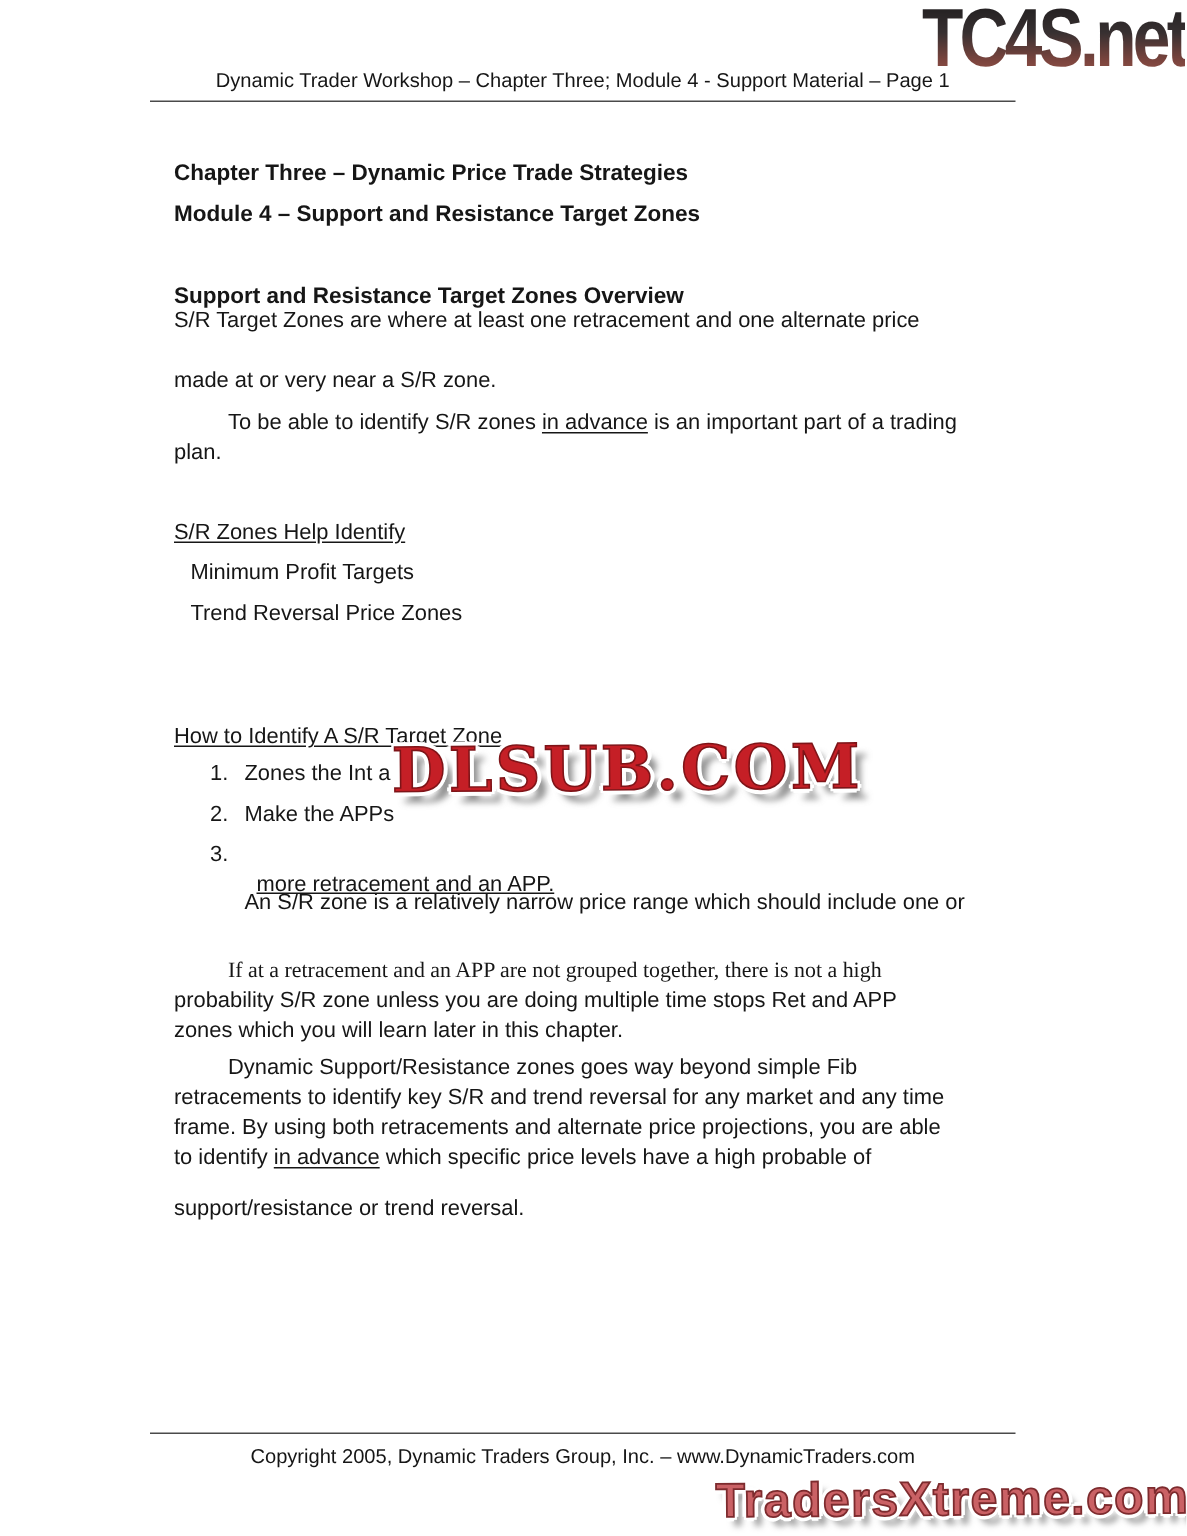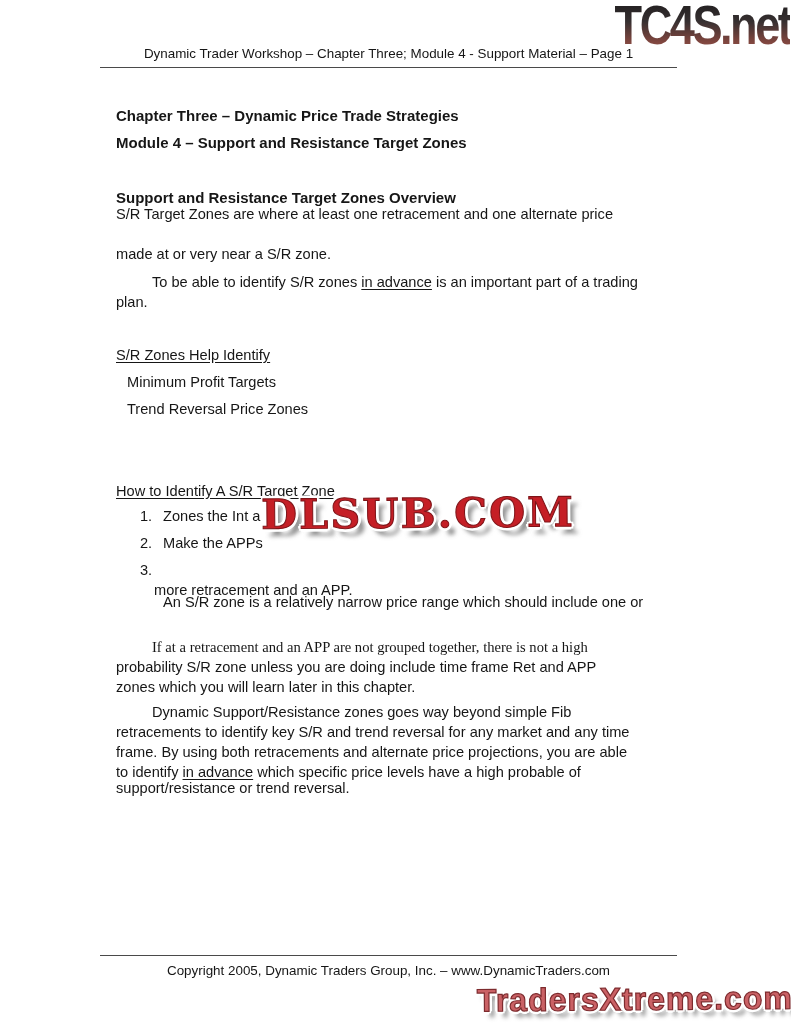--- a/index.html
+++ b/index.html
@@ -106,33 +106,33 @@
   <div class="ln u" style="top:481px; left:116px;">How to Identify A S/R Target Zone</div>
 
   <div class="ln" style="top:506px; left:140px;">1.</div>
   <div class="ln" style="top:506px; left:163px;">Zones the Int a</div>
 
   <div class="ln" style="top:533px; left:140px;">2.</div>
   <div class="ln" style="top:533px; left:163px;">Make the APPs</div>
 
   <div class="ln" style="top:560px; left:140px;">3.</div>
   <div class="ln" style="top:560px; left:163px;margin-top:32px;">An S/R zone is a relatively narrow price range which should include one or</div>
-  <div class="ln" style="top:580px; left:154px;">more retracement and an APP.</div>
+  <div class="ln" style="top:580px; left:171px;text-decoration:underline;">more retracement and an APP.</div>
 
   <div class="ln" style="top:637px; left:152px;font-family:Liberation Serif, serif;">If at a retracement and an APP are not grouped together, there is not a high</div>
-  <div class="ln" style="top:657px; left:116px;">probability S/R zone unless you are doing include time frame Ret and APP</div>
+  <div class="ln" style="top:657px; left:116px;">probability S/R zone unless you are doing multiple time stops Ret and APP</div>
   <div class="ln" style="top:677px; left:116px;">zones which you will learn later in this chapter.</div>
 
   <div class="ln" style="top:702px; left:152px;">Dynamic Support/Resistance zones goes way beyond simple Fib</div>
   <div class="ln" style="top:722px; left:116px;">retracements to identify key S/R and trend reversal for any market and any time</div>
   <div class="ln" style="top:762px; left:116px;">
     <span>to identify </span><span class="u">in advance</span><span> which specific price levels have a high probable of</span>
   </div>
   <div class="ln" style="top:742px; left:116px;">frame. By using both retracements and alternate price projections, you are able</div>
-  <div class="ln" style="top:778px; left:116px;">support/resistance or trend reversal.</div>
+  <div class="ln" style="top:796px; left:116px;">support/resistance or trend reversal.</div>
 
   <div class="stamp">DLSUB.COM</div>
 
   <div class="rule" style="top:955px;"></div>
   <div class="ln small center" style="top:961px;">Copyright 2005, Dynamic Traders Group, Inc. – www.DynamicTraders.com</div>
 
   <div class="tx-logo">TradersXtreme.com</div>
 
 </div>
 

